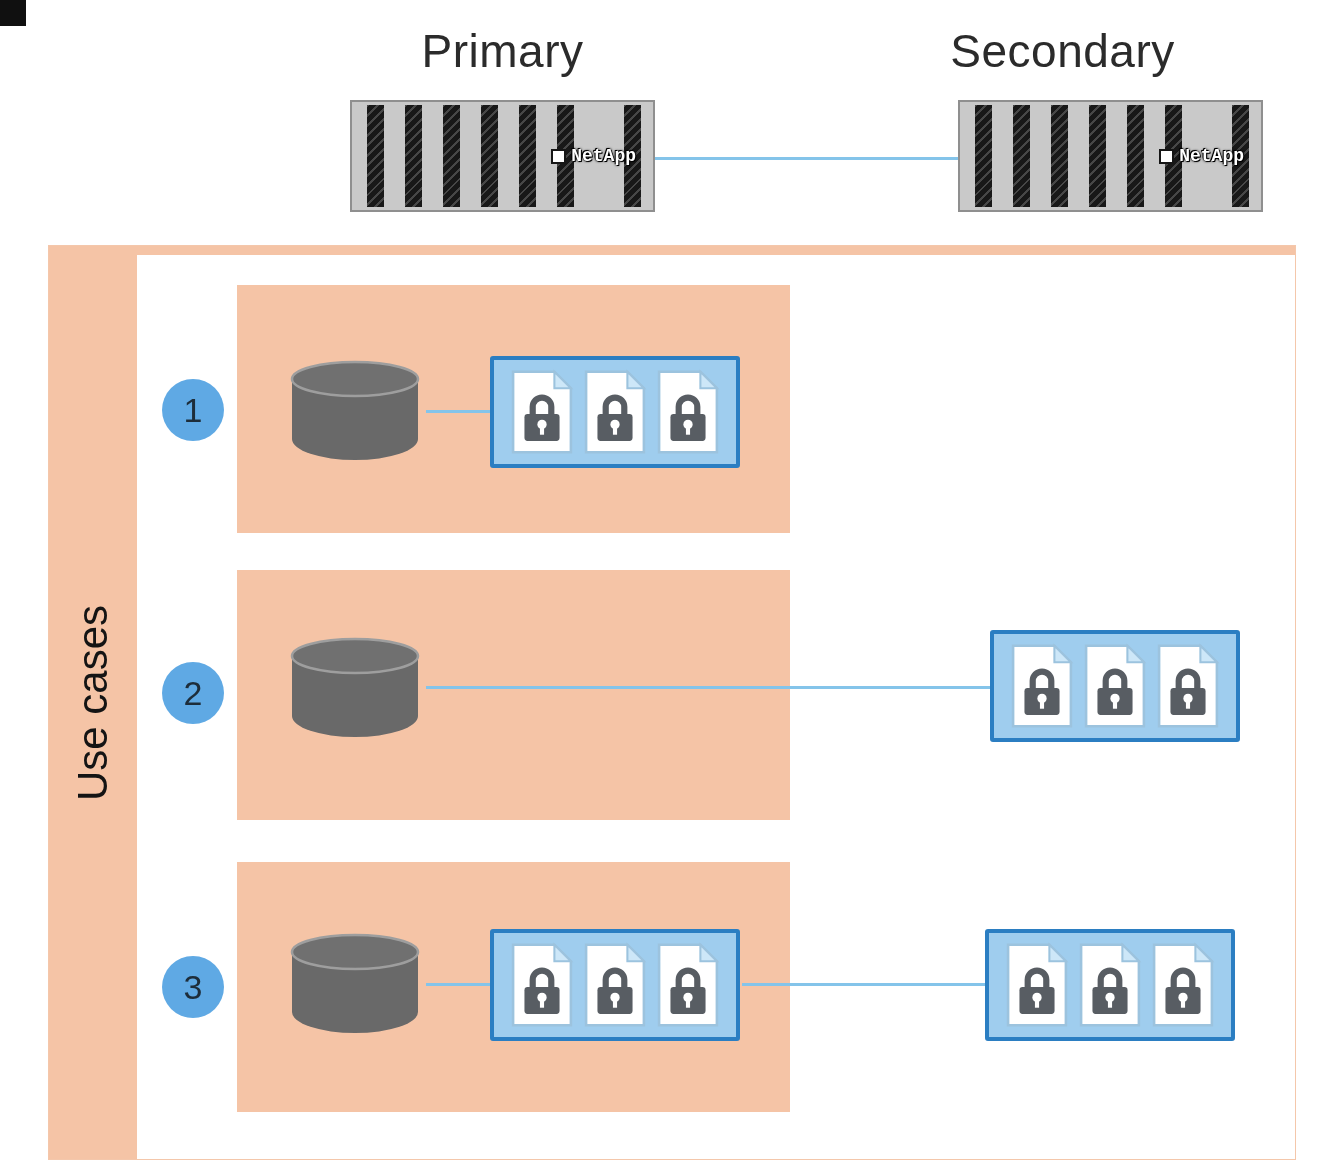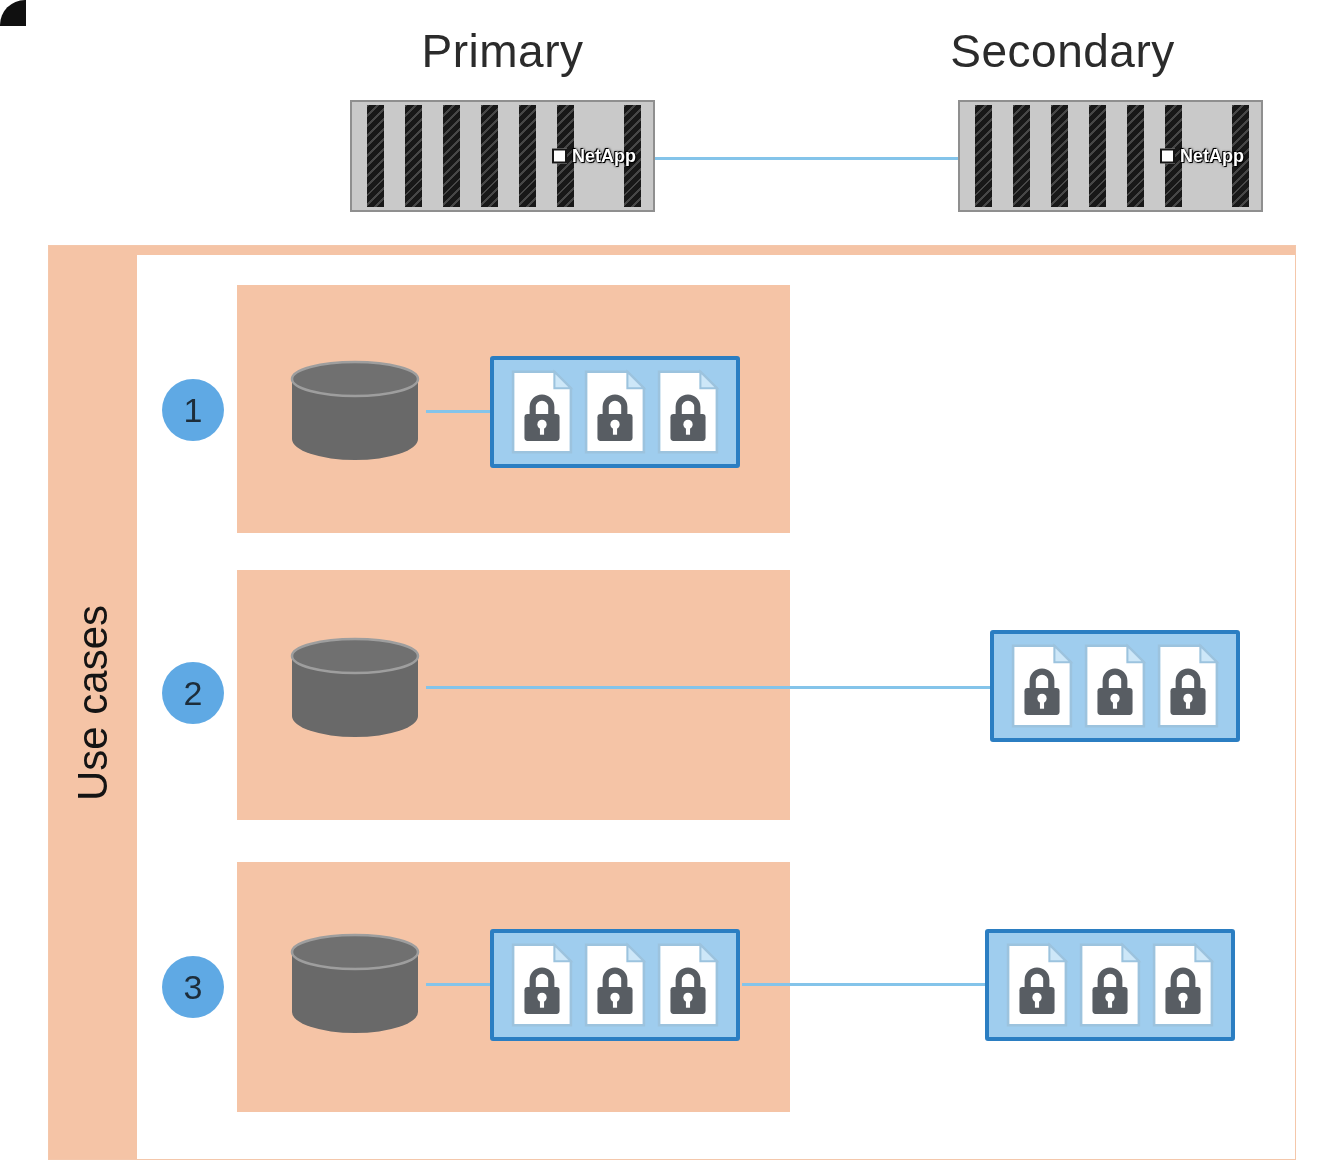--- a/index.html
+++ b/index.html
@@ -1,34 +1,34 @@
 <!DOCTYPE html>
 <html><head>
 <meta charset="utf-8">
 <style>
   html,body{margin:0;padding:0;}
   body{background:#ffffff;font-family:"Liberation Sans", sans-serif;}
-  .stage{position:relative;width:1344px;height:1168px;background:#ffffff;overflow:hidden;border-radius:25px;}
+  .stage{position:relative;width:1344px;height:1168px;background:#ffffff;overflow:hidden;}
 
   .corner-artifact{position:absolute;left:0;top:0;width:26px;height:26px;background:#101010;}
 
   
   .sys-label{position:absolute;top:24px;height:58px;font-size:46px;color:#2b2b2b;text-align:center;letter-spacing:.5px;}
   .sys-label.primary{left:350px;width:305px;}
   .sys-label.secondary{left:910px;width:305px;}
 
   
   .appliance{position:absolute;top:100px;width:305px;height:112px;background:#c9c9c9;border:2px solid #8f8f8f;box-sizing:border-box;}
   .appliance.primary{left:350px;}
   .appliance.secondary{left:958px;}
   .stripe{position:absolute;top:3px;bottom:3px;width:17px;
           background:repeating-linear-gradient(135deg,#474747 0 2px,#181818 2px 7px);}
   .stripe.s1{left:15px;} .stripe.s2{left:53px;} .stripe.s3{left:91px;}
   .stripe.s4{left:129px;} .stripe.s5{left:167px;} .stripe.s6{left:205px;} .stripe.s7{left:272px;}
-  .netapp-logo{position:absolute;right:17px;top:50%;transform:translateY(-50%);display:flex;align-items:center;gap:5px;z-index:2;}
+  .netapp-logo{position:absolute;right:17px;top:50%;transform:translateY(-50%);display:flex;align-items:center;gap:5px;z-index:2;font-family:Liberation Mono, monospace;}
   .netapp-mark{width:15px;height:15px;background:#ffffff;border:2px solid #161616;box-sizing:border-box;display:inline-block;}
   .netapp-text{color:#ffffff;font-size:18px;font-weight:bold;
                text-shadow:0 0 3px #000,0 0 2px #000,1px 1px 0 #000,-1px -1px 0 #000;}
 
   
   .link{position:absolute;height:3px;background:#84c4ea;}
   .link.sys{left:655px;top:157px;width:303px;}
   .link.r1{left:426px;top:410px;width:66px;}
   .link.r2{left:426px;top:686px;width:566px;}
   .link.r3a{left:426px;top:983px;width:66px;}

